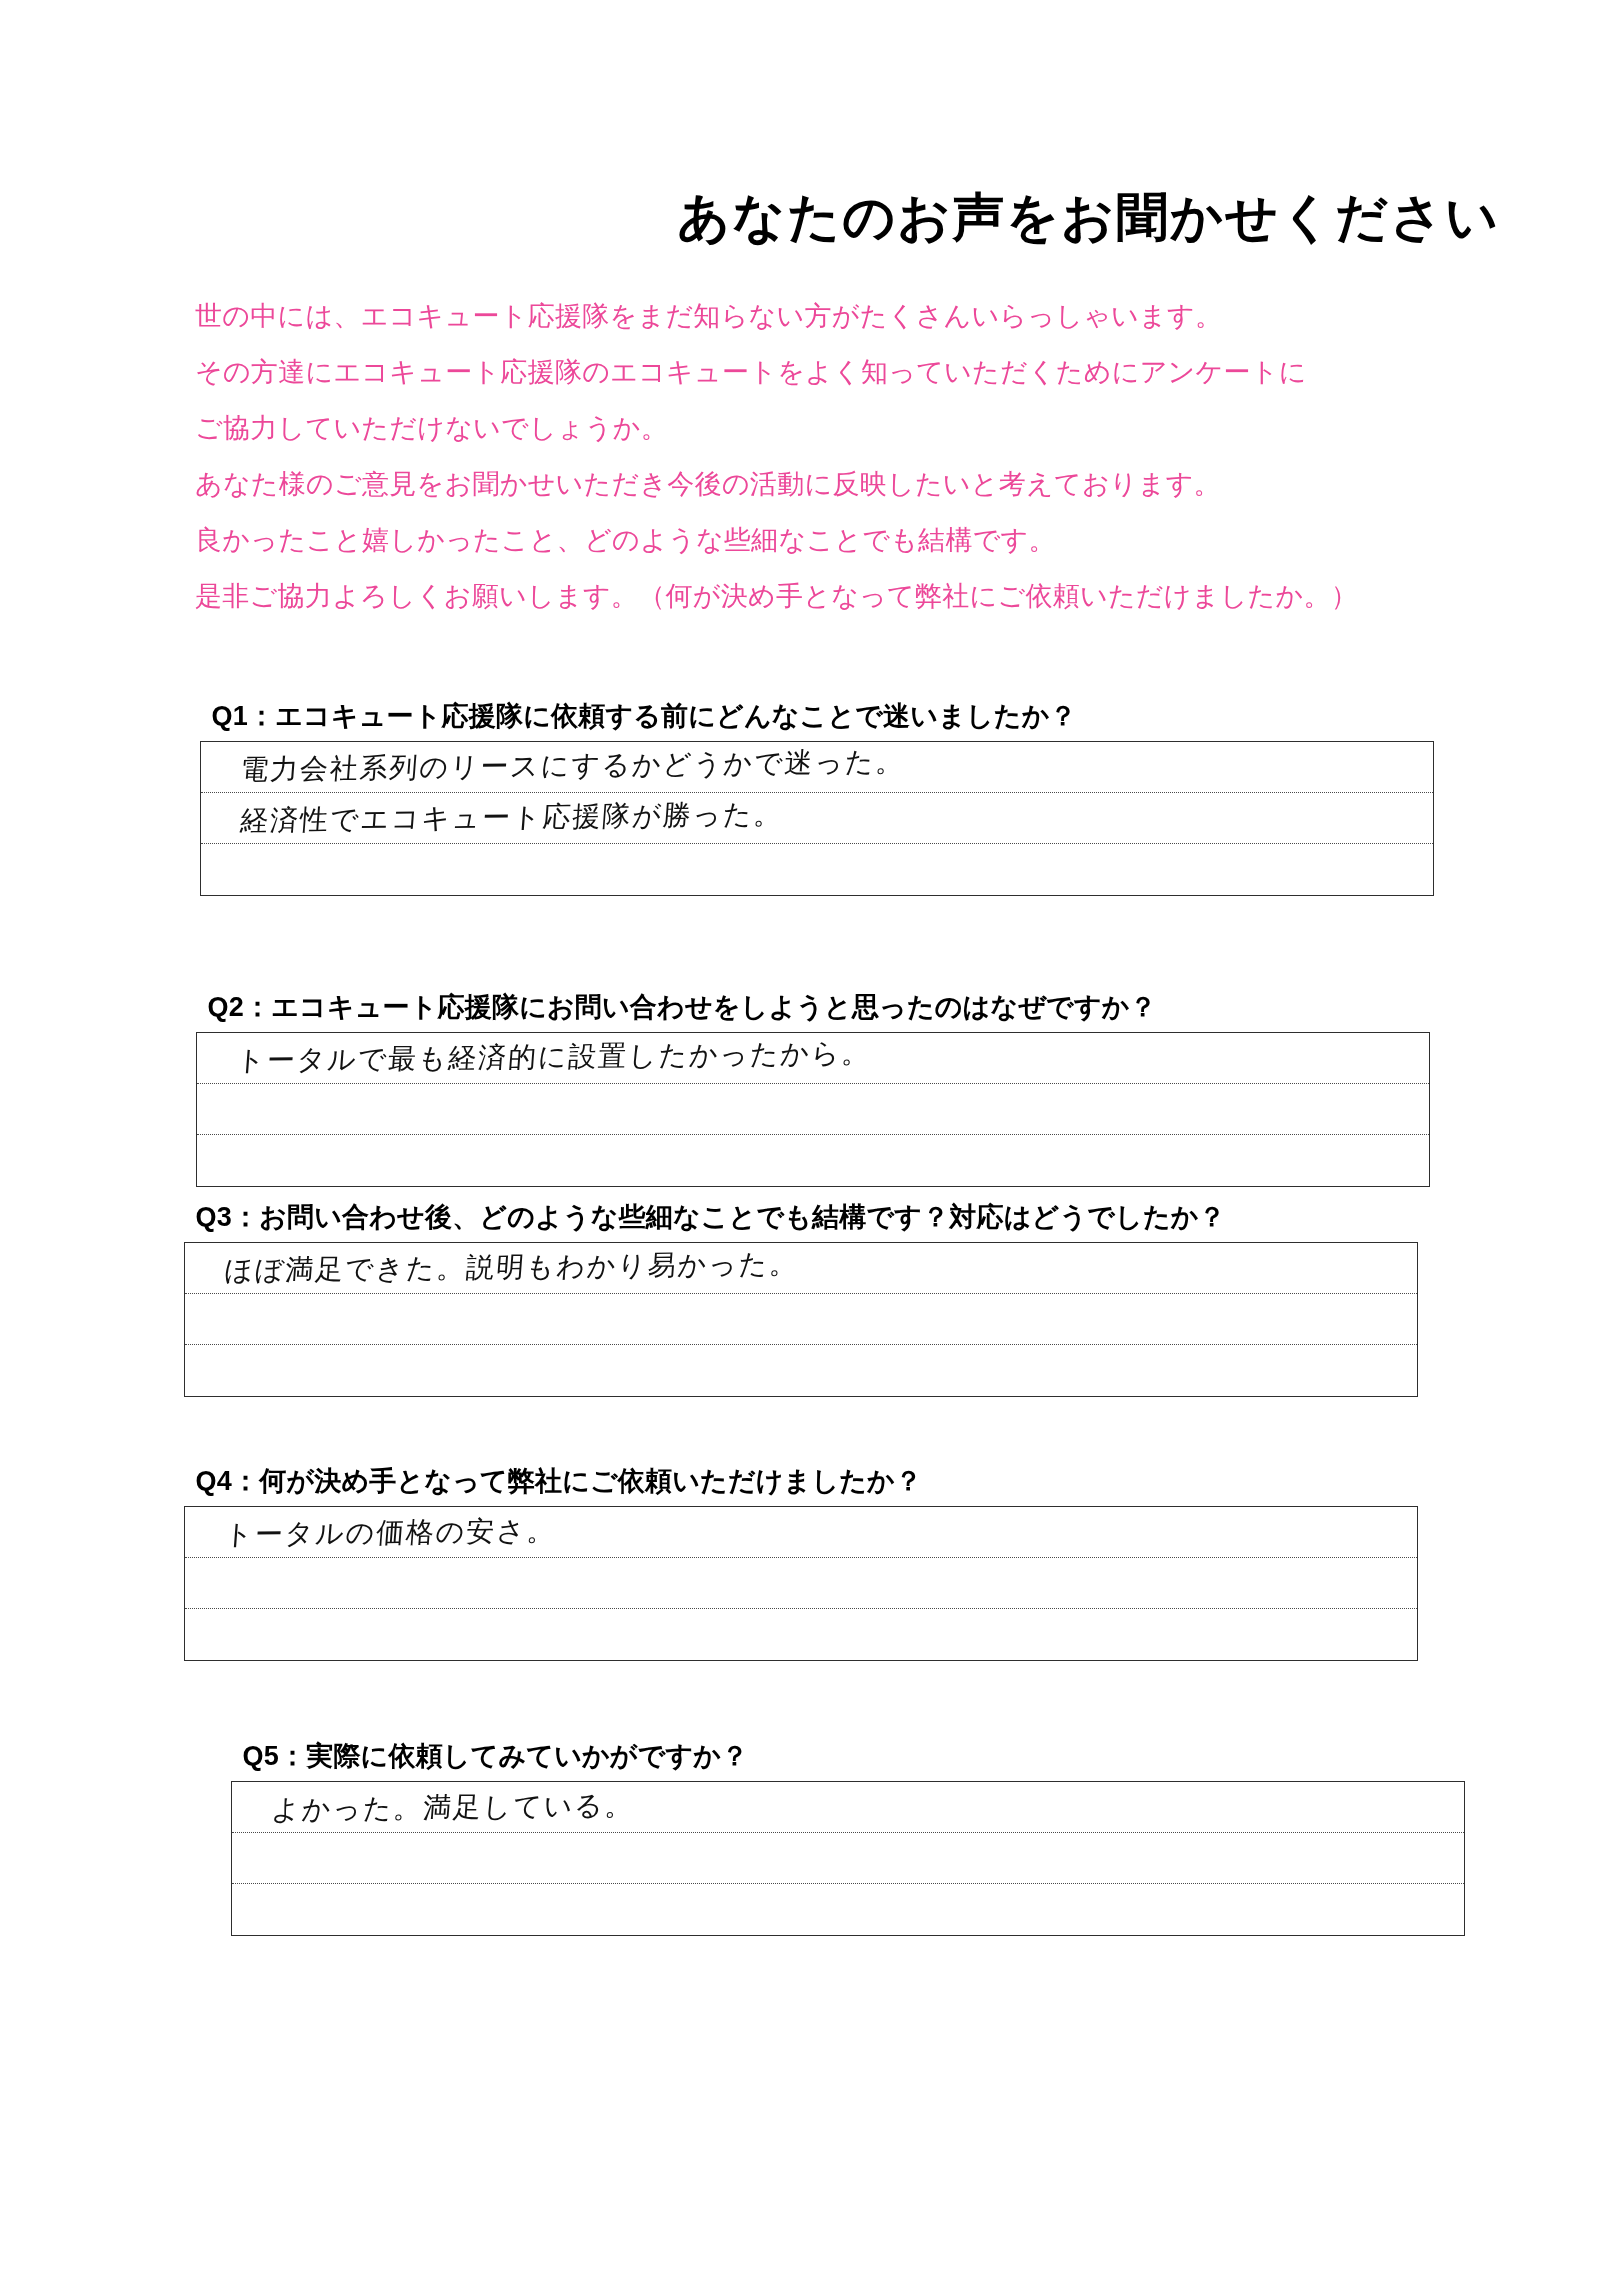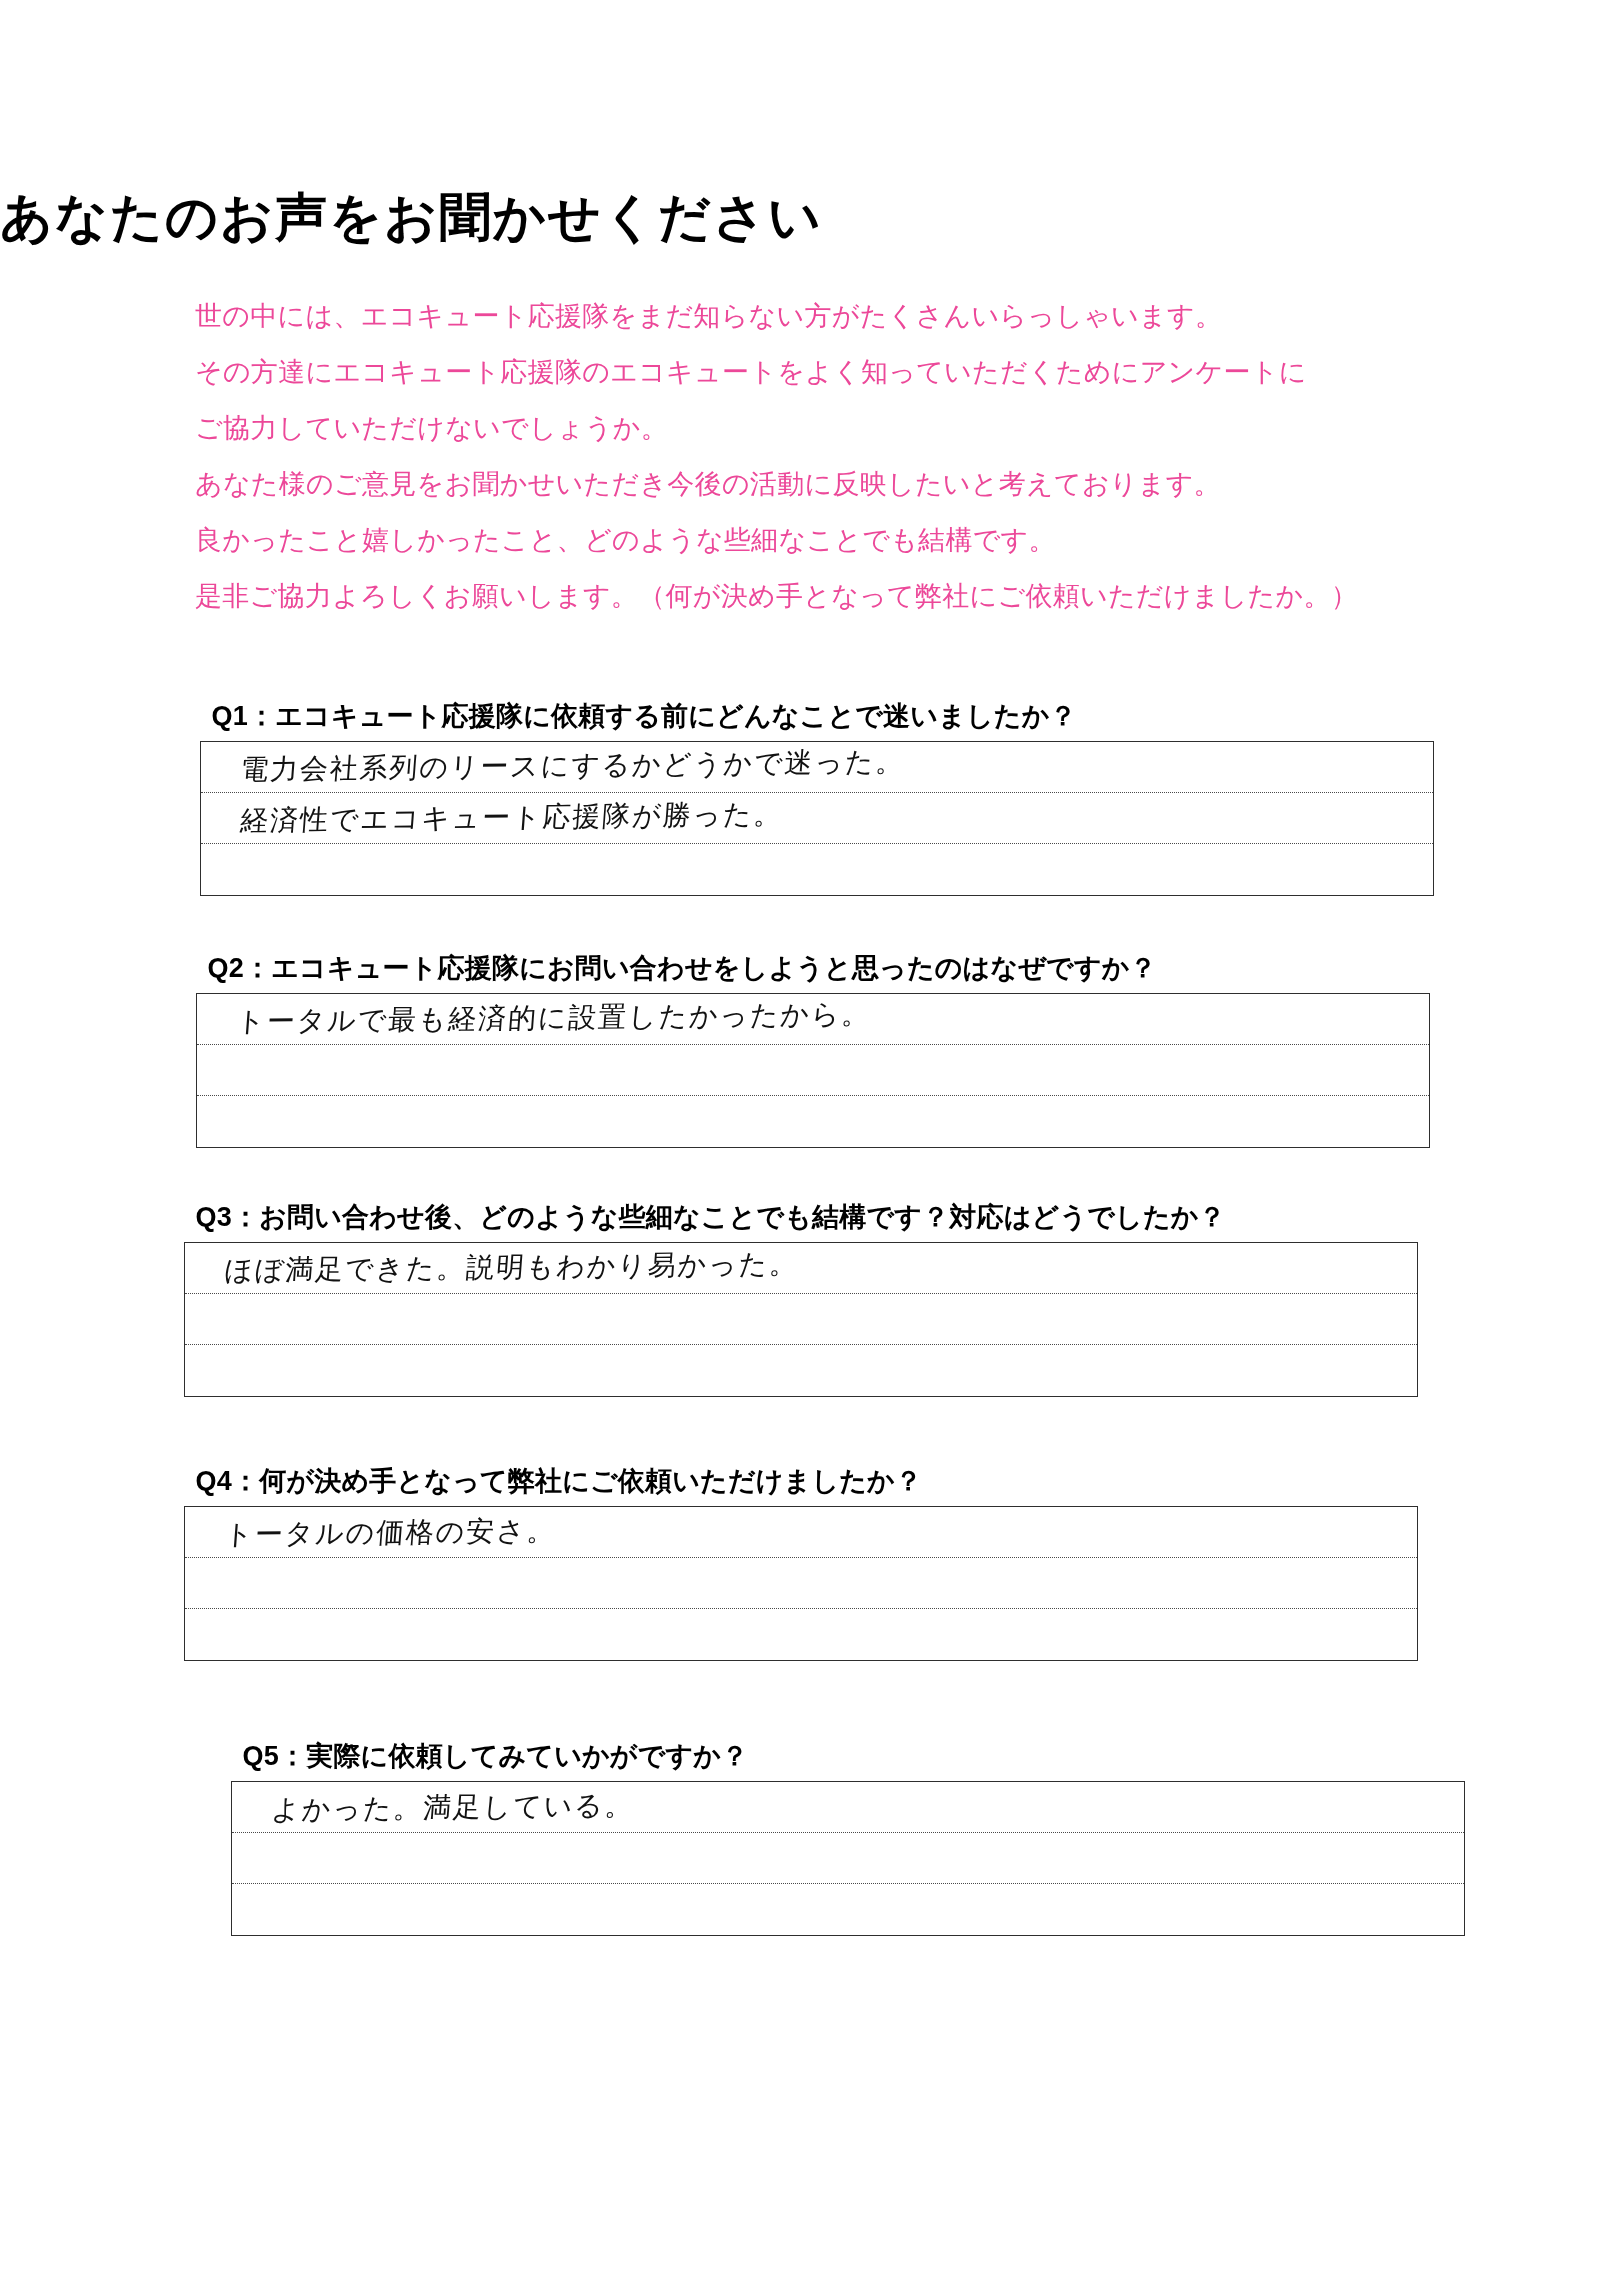--- a/index.html
+++ b/index.html
@@ -22,21 +22,21 @@
     inset: 0;
     background: #ffffff;
   }
 
   
   .doc-title {
     position: absolute;
     top: 148px;
     left: 0;
     width: 1500px;
-    text-align: left;
+    text-align: right;
     font-size: 52px;
     font-weight: 700;
     letter-spacing: 1.8px;
     color: #000000;
     white-space: nowrap;
   }
 
   
   .intro {
     position: absolute;
@@ -96,21 +96,21 @@
     font-family: "DejaVu Sans", "Liberation Sans", sans-serif;
     
     transform: skewX(-5deg) rotate(-0.7deg);
     transform-origin: left bottom;
     letter-spacing: 1.8px;
     font-weight: 400;
   }
 
   
   #q1 { top: 699px; padding-left: 16px; }
-  #q2 { top: 951px; padding-left: 12px; }
+  #q2 { top: 990px; padding-left: 12px; }
   #q3 { top: 1200px; }
   #q4 { top: 1464px; }
   #q5 { top: 1739px; padding-left: 47px; }
 </style>
 </head>
 <body>
 
 <div class="page">
 
   <h1 class="doc-title">あなたのお声をお聞かせください</h1>

